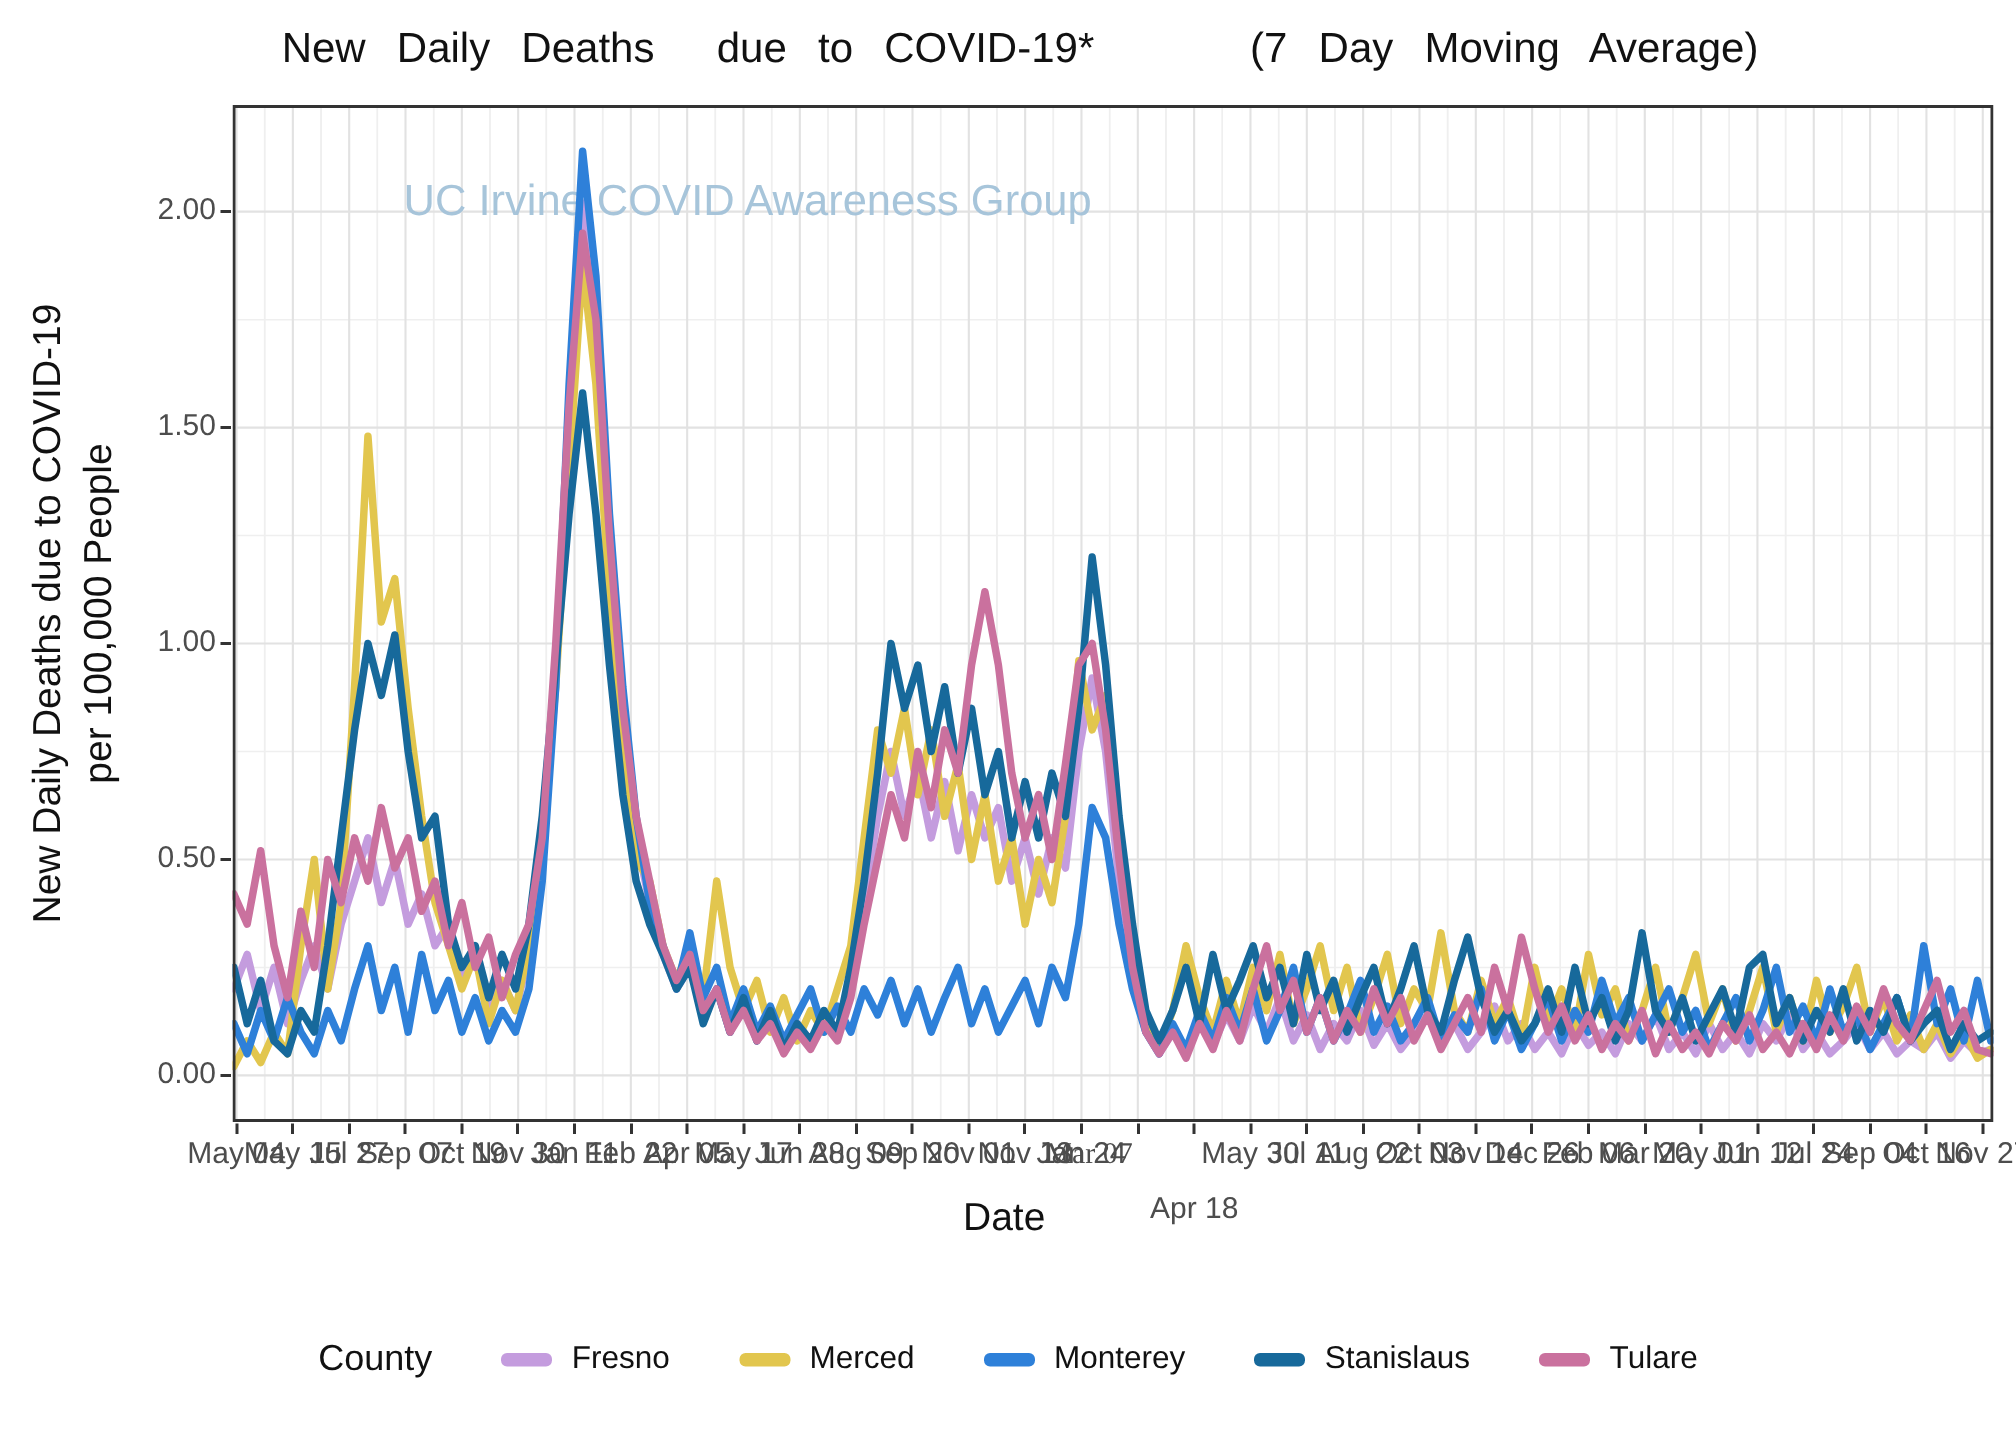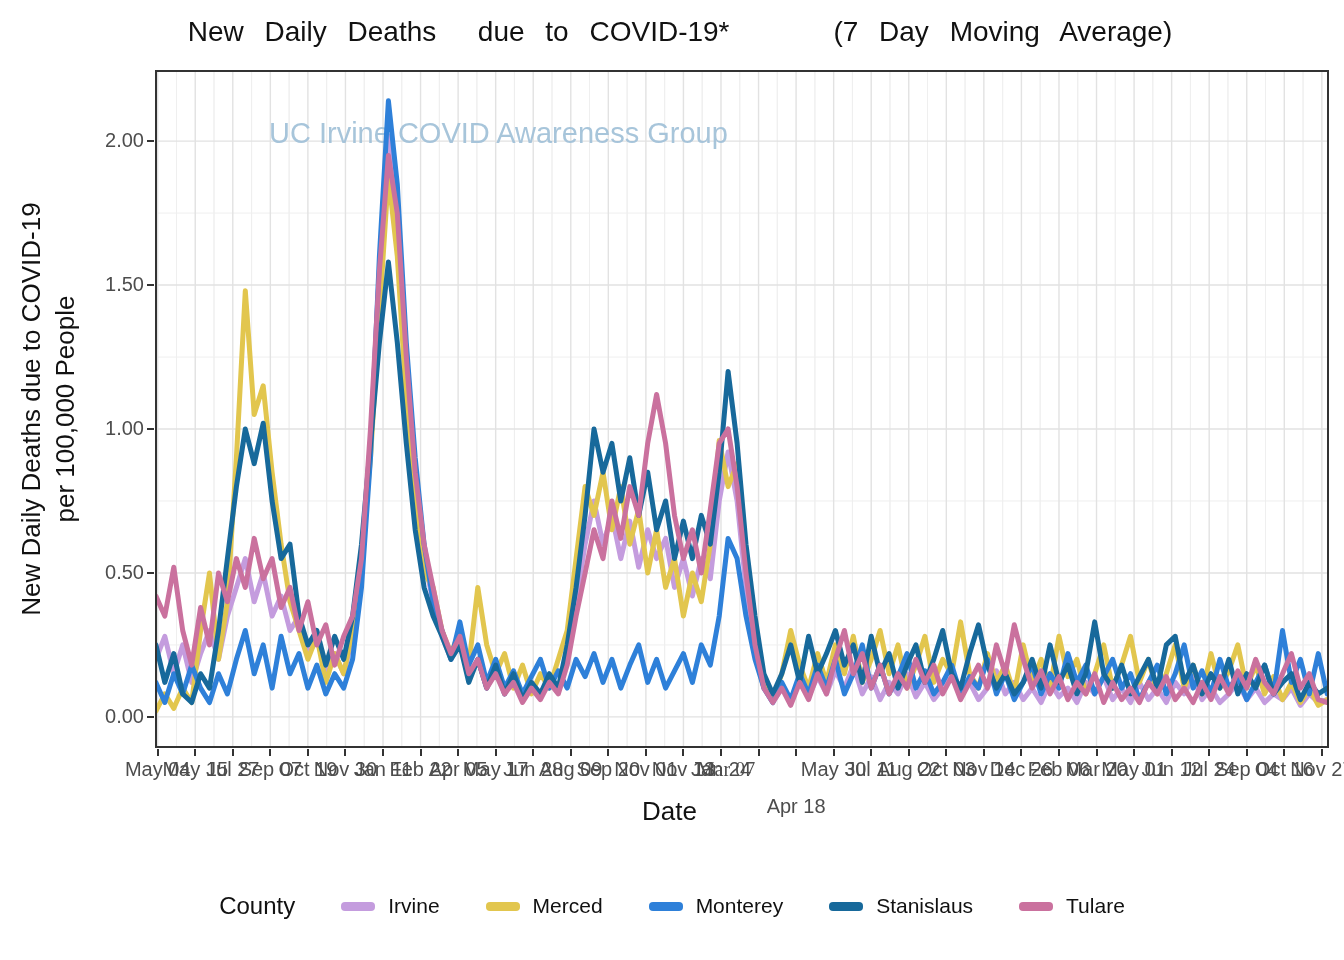--- a/index.html
+++ b/index.html
@@ -242,21 +242,21 @@
     <div class="xtick-mark" style="position: absolute; left: 1320.85px;"></div>
     <span class="xtick-label" style="left: 1321.85px; position: absolute;">Nov 27</span>
   </div>
 
 <div class="abs" id="x-axis-title">Date</div>
 
 <div class="abs" id="legend">
   <span class="legend-title">County</span>
 <div class="legend-item">
       <div class="legend-swatch" style="background: rgb(196, 156, 222);"></div>
-      <span class="legend-label">Irvine</span>
+      <span class="legend-label">Fresno</span>
     </div>
     <div class="legend-item">
       <div class="legend-swatch" style="background: rgb(226, 198, 78);"></div>
       <span class="legend-label">Merced</span>
     </div>
     <div class="legend-item">
       <div class="legend-swatch" style="background: rgb(46, 128, 217);"></div>
       <span class="legend-label">Monterey</span>
     </div>
     <div class="legend-item">

